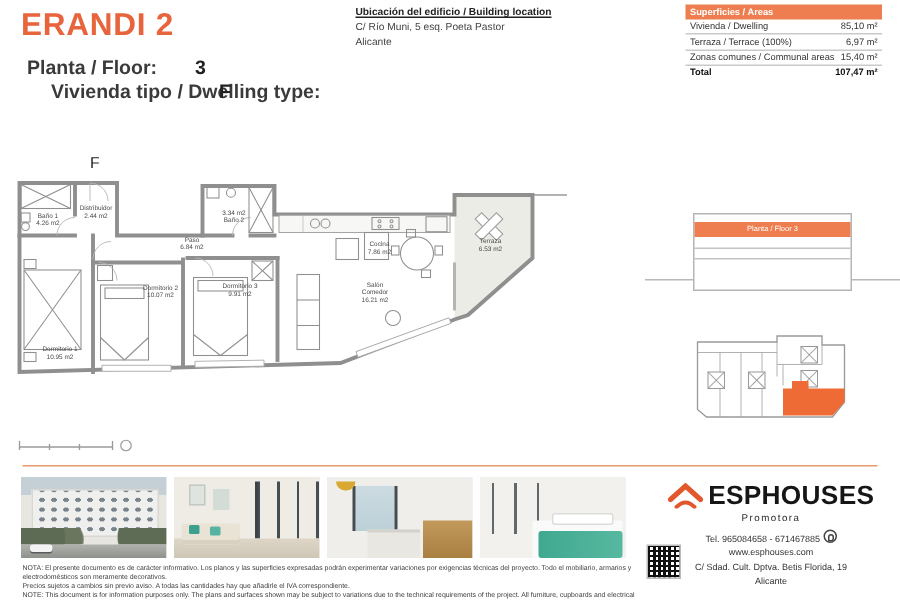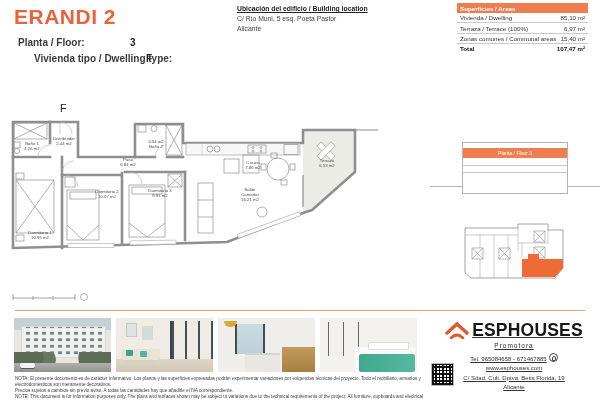--- a/index.html
+++ b/index.html
@@ -2,21 +2,21 @@
 <html><head>
 <meta charset="utf-8">
 <style>
   html,body{margin:0;padding:0;background:#e9e9e9;}
   .sheet{position:relative;width:600px;height:400px;background:#ffffff;overflow:hidden;
          font-family:"Liberation Sans", sans-serif;color:#333;}
   .abs{position:absolute;}
 
   
   .title{left:14px;top:5px;font-size:21px;font-weight:bold;color:#E8643C;letter-spacing:.5px;}
-  .kv{left:18px;font-size:10px;font-weight:bold;color:#3a3a3a;}
+  .kv{left:18px;font-size:13px;font-weight:bold;color:#3a3a3a;}
   .kv .val{position:absolute;left:112px;top:0;font-weight:bold;color:#222;}
   .loc{left:237px;top:4px;font-size:6.8px;color:#444;line-height:1.45;}
   .loc .head{font-weight:bold;text-decoration:underline;color:#222;}
 
   
   .atable{left:457px;top:3px;width:131px;font-size:6.2px;color:#333;}
   .atable .thead{background:#EE7E4F;color:#fff;font-weight:bold;padding:1.5px 3px;}
   .arow{display:flex;justify-content:space-between;padding:1.3px 3px 1px 3px;border-bottom:0.5px solid #c9c9c9;}
   .arow .v{font-weight:normal;}
   .arow.total{font-weight:bold;border-bottom:none;color:#111;}
@@ -78,21 +78,21 @@
   .p4-window{top:8%;left:8%;width:34%;height:62%;background:linear-gradient(180deg,#ccdae0,#bccfd7);
      background-image:repeating-linear-gradient(90deg,rgba(60,70,76,.8) 0 1.5px,transparent 1.5px 15px);}
   .p4-bed{bottom:0;right:2%;width:62%;height:46%;background:#fafafa;border-radius:2px;}
   .p4-blanket{bottom:0;right:2%;width:58%;height:34%;background:linear-gradient(90deg,#3fa98f,#57b8a0);border-radius:2px;}
   .p4-pillow{bottom:40%;right:8%;width:40%;height:12%;background:#fff;border:1px solid #dcdcd8;border-radius:2px;}
 
   
   .notes{left:15px;top:376px;width:418px;font-size:4.6px;line-height:1.3;color:#3c3c3c;}
 
   
-  .brandbox{left:428px;top:320px;width:172px;text-align:center;text-decoration:underline;}
+  .brandbox{left:428px;top:320px;width:172px;text-align:center;}
   .brandrow{display:flex;align-items:center;justify-content:center;gap:3px;}
   .brandname{font-size:17.5px;font-weight:bold;color:#161616;letter-spacing:.2px;}
   .brandsub{font-size:6.5px;color:#2a2a2a;margin-top:1px;letter-spacing:1px;}
   .contact{font-size:6px;color:#333;line-height:1.55;margin-top:4px;}
   .wicon{display:inline-block;width:7px;height:7px;border:.8px solid #444;border-radius:50%;
          vertical-align:-1px;margin-left:2px;position:relative;}
   .wicon:after{content:"";position:absolute;left:2px;top:2px;width:2.5px;height:2.5px;border:.8px solid #444;border-radius:50% 50% 50% 0;}
   .qr{left:431px;top:363px;width:21px;height:21px;border:1px solid #bbb;background:
       repeating-linear-gradient(0deg,#111 0 1.6px,transparent 1.6px 3.4px),
       repeating-linear-gradient(90deg,#111 0 1.6px,#fff 1.6px 3.4px);}

